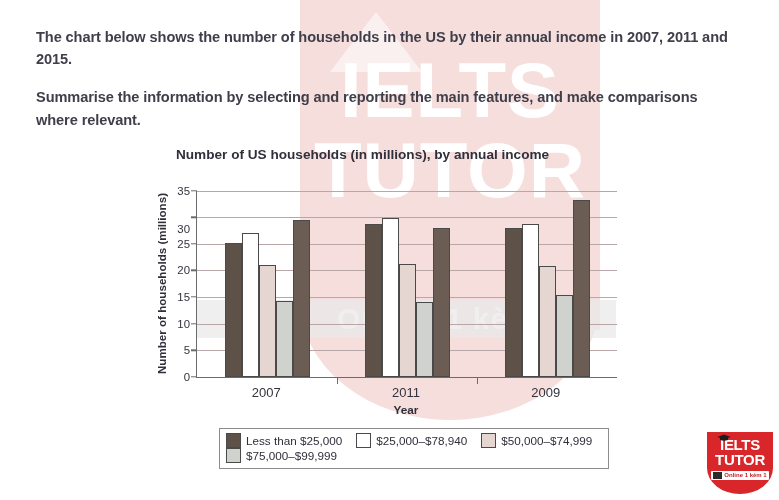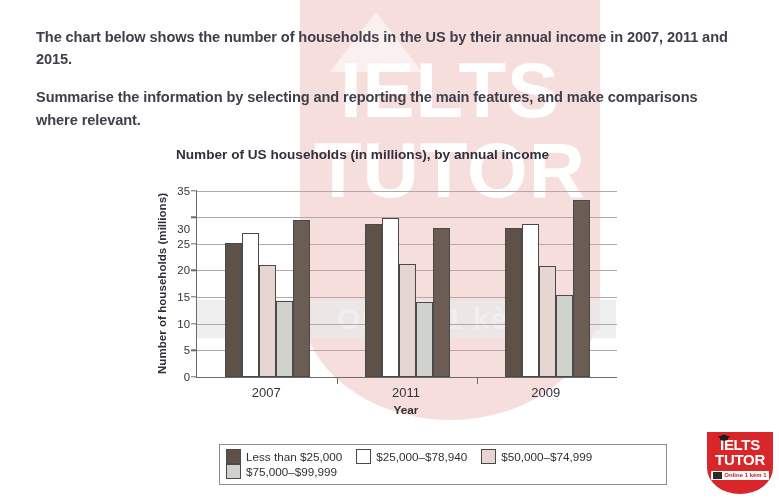--- a/index.html
+++ b/index.html
@@ -75,21 +75,21 @@
   .bar{width:17px;border:1.1px solid #4a4a4a;box-sizing:border-box;}
   .xsep{position:absolute;bottom:-7px;width:1.4px;height:7px;background:#6b6b6b;}
   .xlabels{position:absolute;left:196px;top:238px;width:420px;
     display:flex;justify-content:space-around;}
   .xlabels div{font-size:13px;color:#33333d;}
   .xaxis-title{position:absolute;left:196px;top:256px;width:420px;
     text-align:center;font-size:11.8px;font-weight:700;color:#2f2f3a;}
 
   
   .legend{
-    position:absolute;left:219px;top:444px;width:448px;z-index:4;
+    position:absolute;left:219px;top:428px;width:390px;z-index:4;
     border:1.2px solid #8d8d8d;background:rgba(255,255,255,.55);
     padding:4px 6px 5px 6px;box-sizing:border-box;
   }
   .legend-row{display:flex;align-items:center;}
   .legend-item{display:flex;align-items:center;margin-right:14px;}
   .swatch{width:13px;height:13px;border:1.1px solid #4a4a4a;margin-right:5px;
     flex:0 0 auto;}
   .legend-label{font-size:11.7px;color:#2f2f3a;white-space:nowrap;}
 
   

